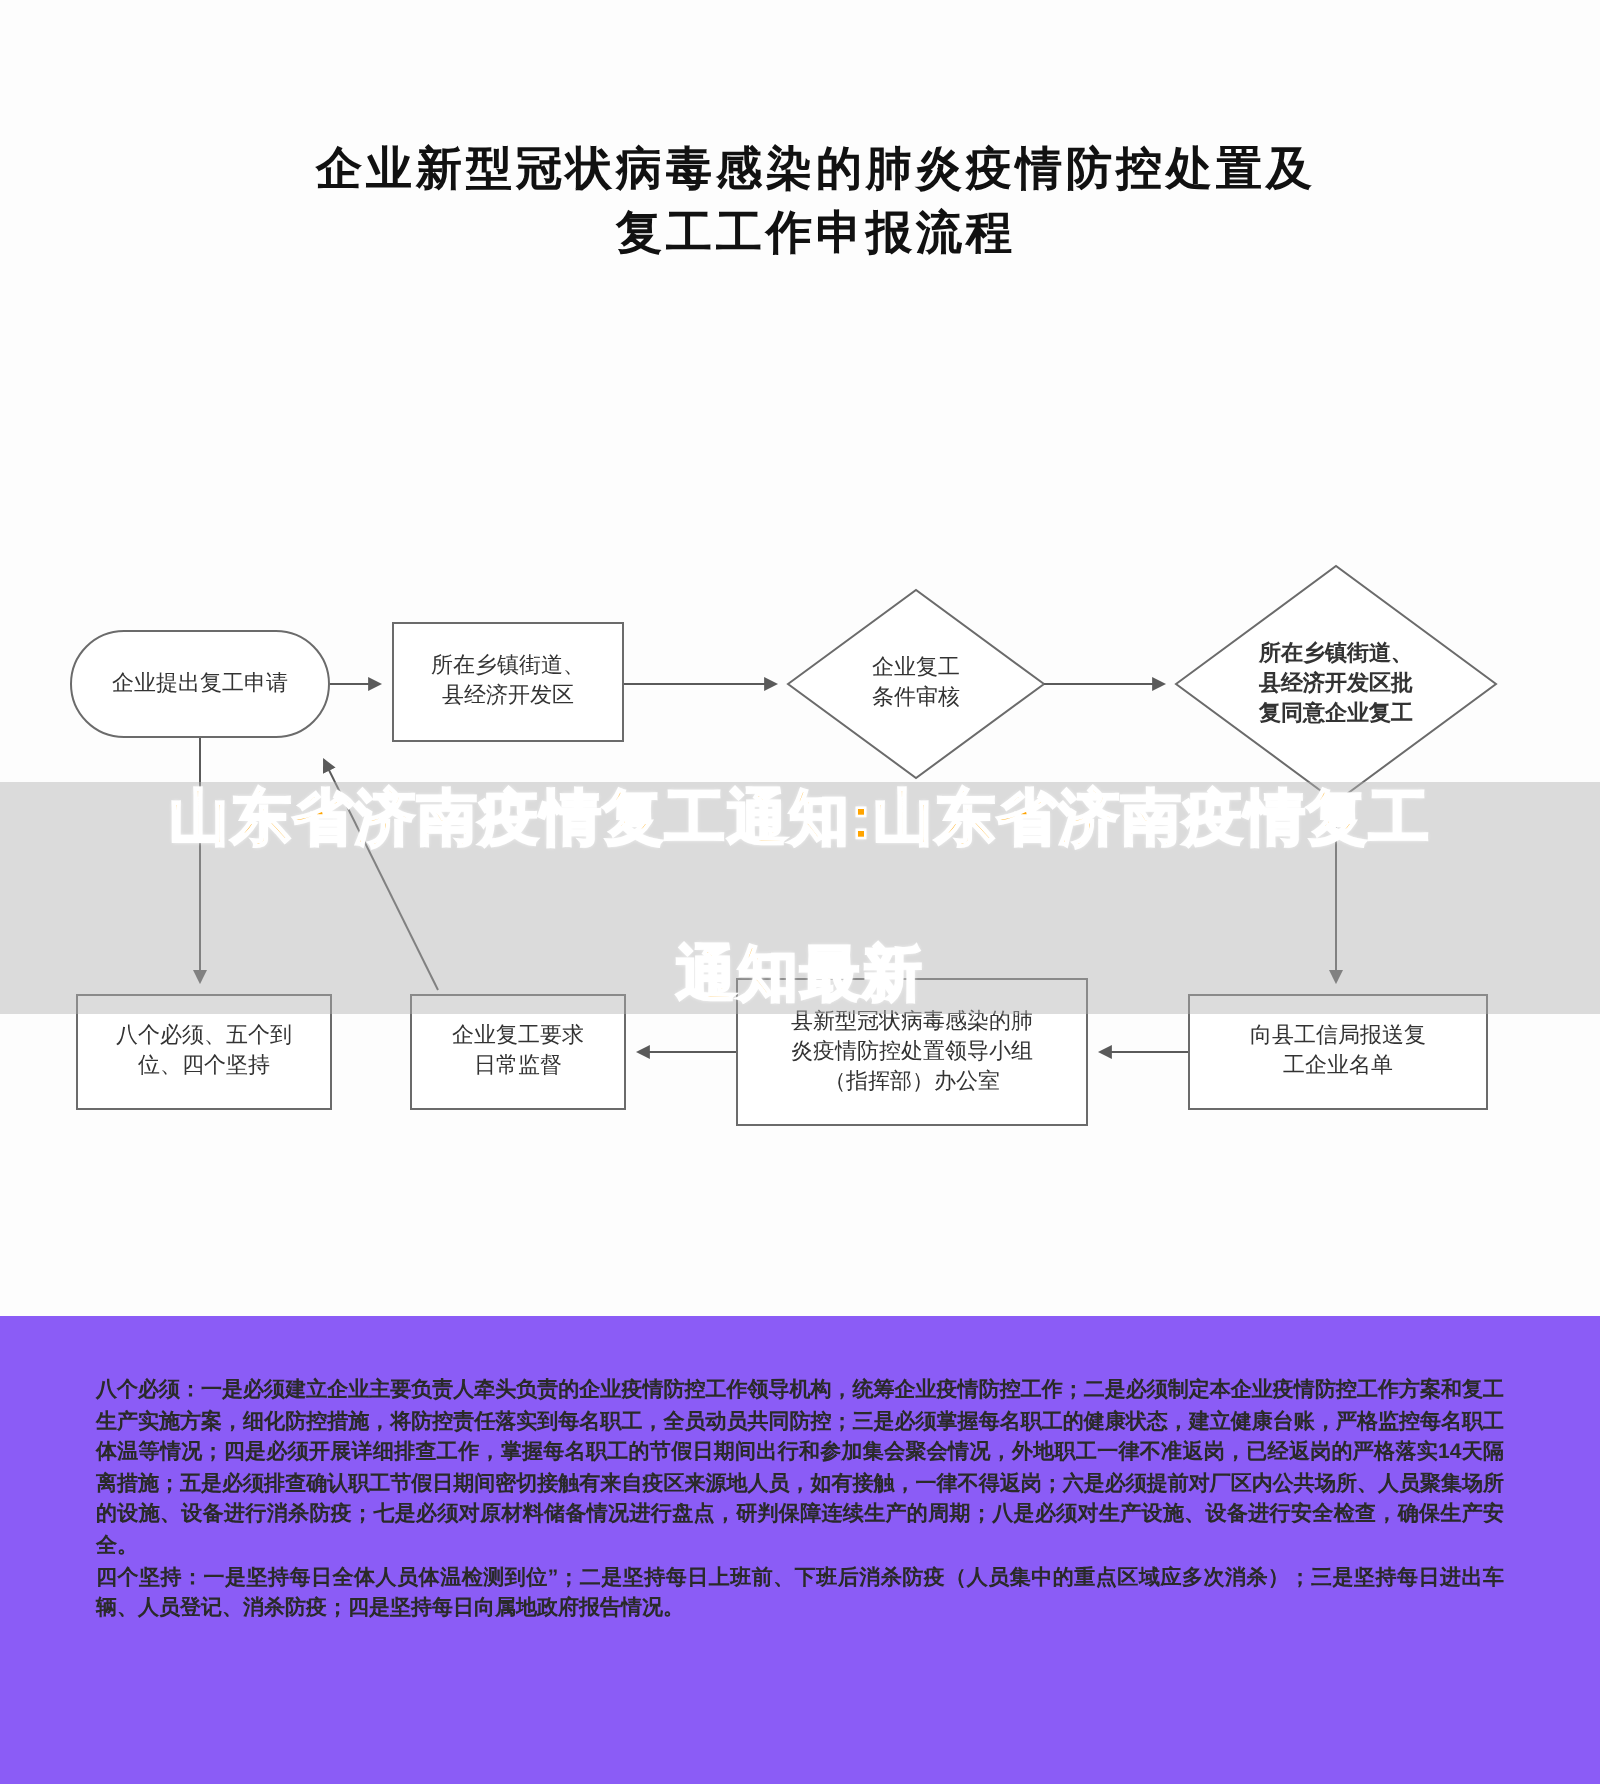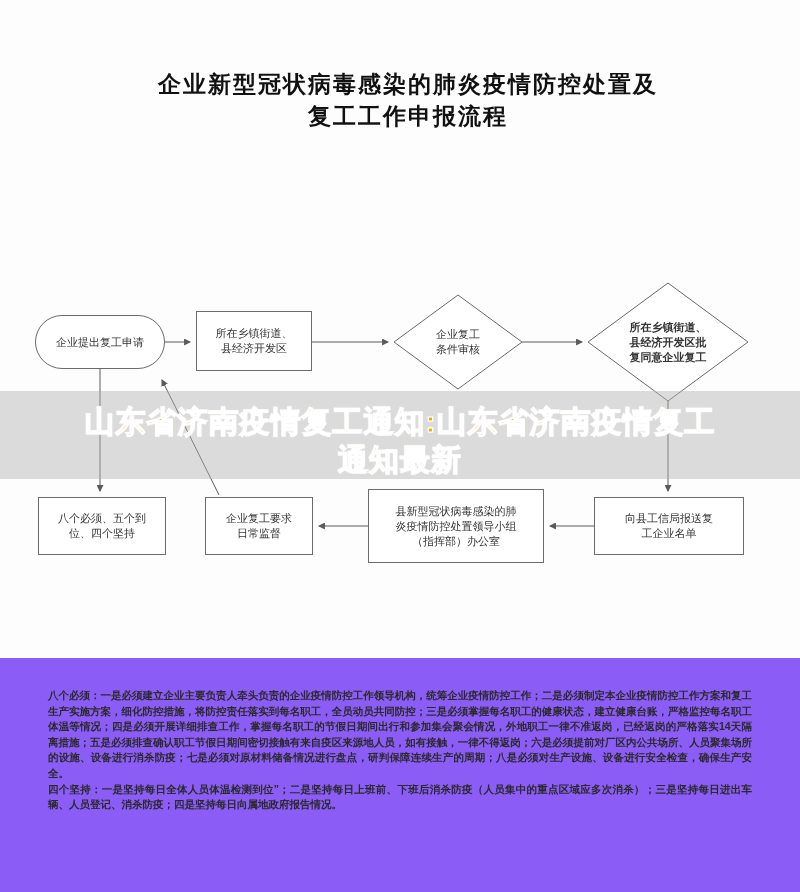--- a/index.html
+++ b/index.html
@@ -39,23 +39,23 @@
   #node-report{left:594px;top:497px;width:150px;height:58px;}
   #node-report span{width:92px;}
   #node-office{left:368px;top:489px;width:176px;height:74px;}
   #node-office span{width:124px;}
   #node-supervision{left:205px;top:497px;width:108px;height:58px;}
   #node-supervision span{width:70px;}
   #node-requirements{left:38px;top:497px;width:128px;height:58px;}
   #node-requirements span{width:92px;}
   
   .banner{
-    position:absolute;left:0;top:391px;width:800px;height:88px;z-index:5;
+    position:absolute;left:0;top:391px;width:800px;height:116px;z-index:5;
     background:rgba(178,178,178,0.45);
-    display:flex;flex-direction:column;align-items:center;justify-content:flex-end;
+    display:flex;flex-direction:column;align-items:center;justify-content:space-between;gap:12px;
   }
   .banner-text{
     font-size:30px;font-weight:bold;line-height:38px;letter-spacing:1px;
     color:#ffa400;
     -webkit-text-stroke:1.2px #ffffff;
     text-shadow:0 0 2px #ffffff, 0 0 1px #ffffff;
     white-space:nowrap;
   }
   
   .notes{

